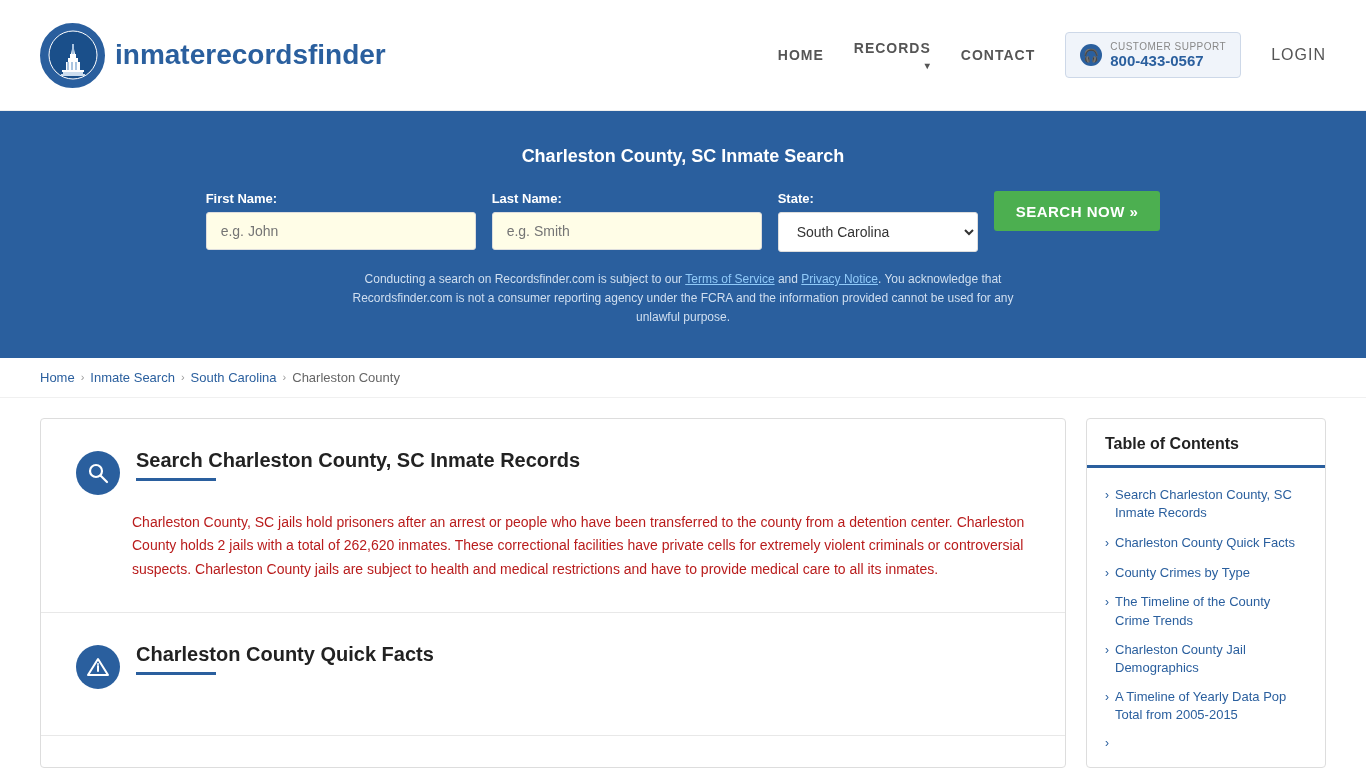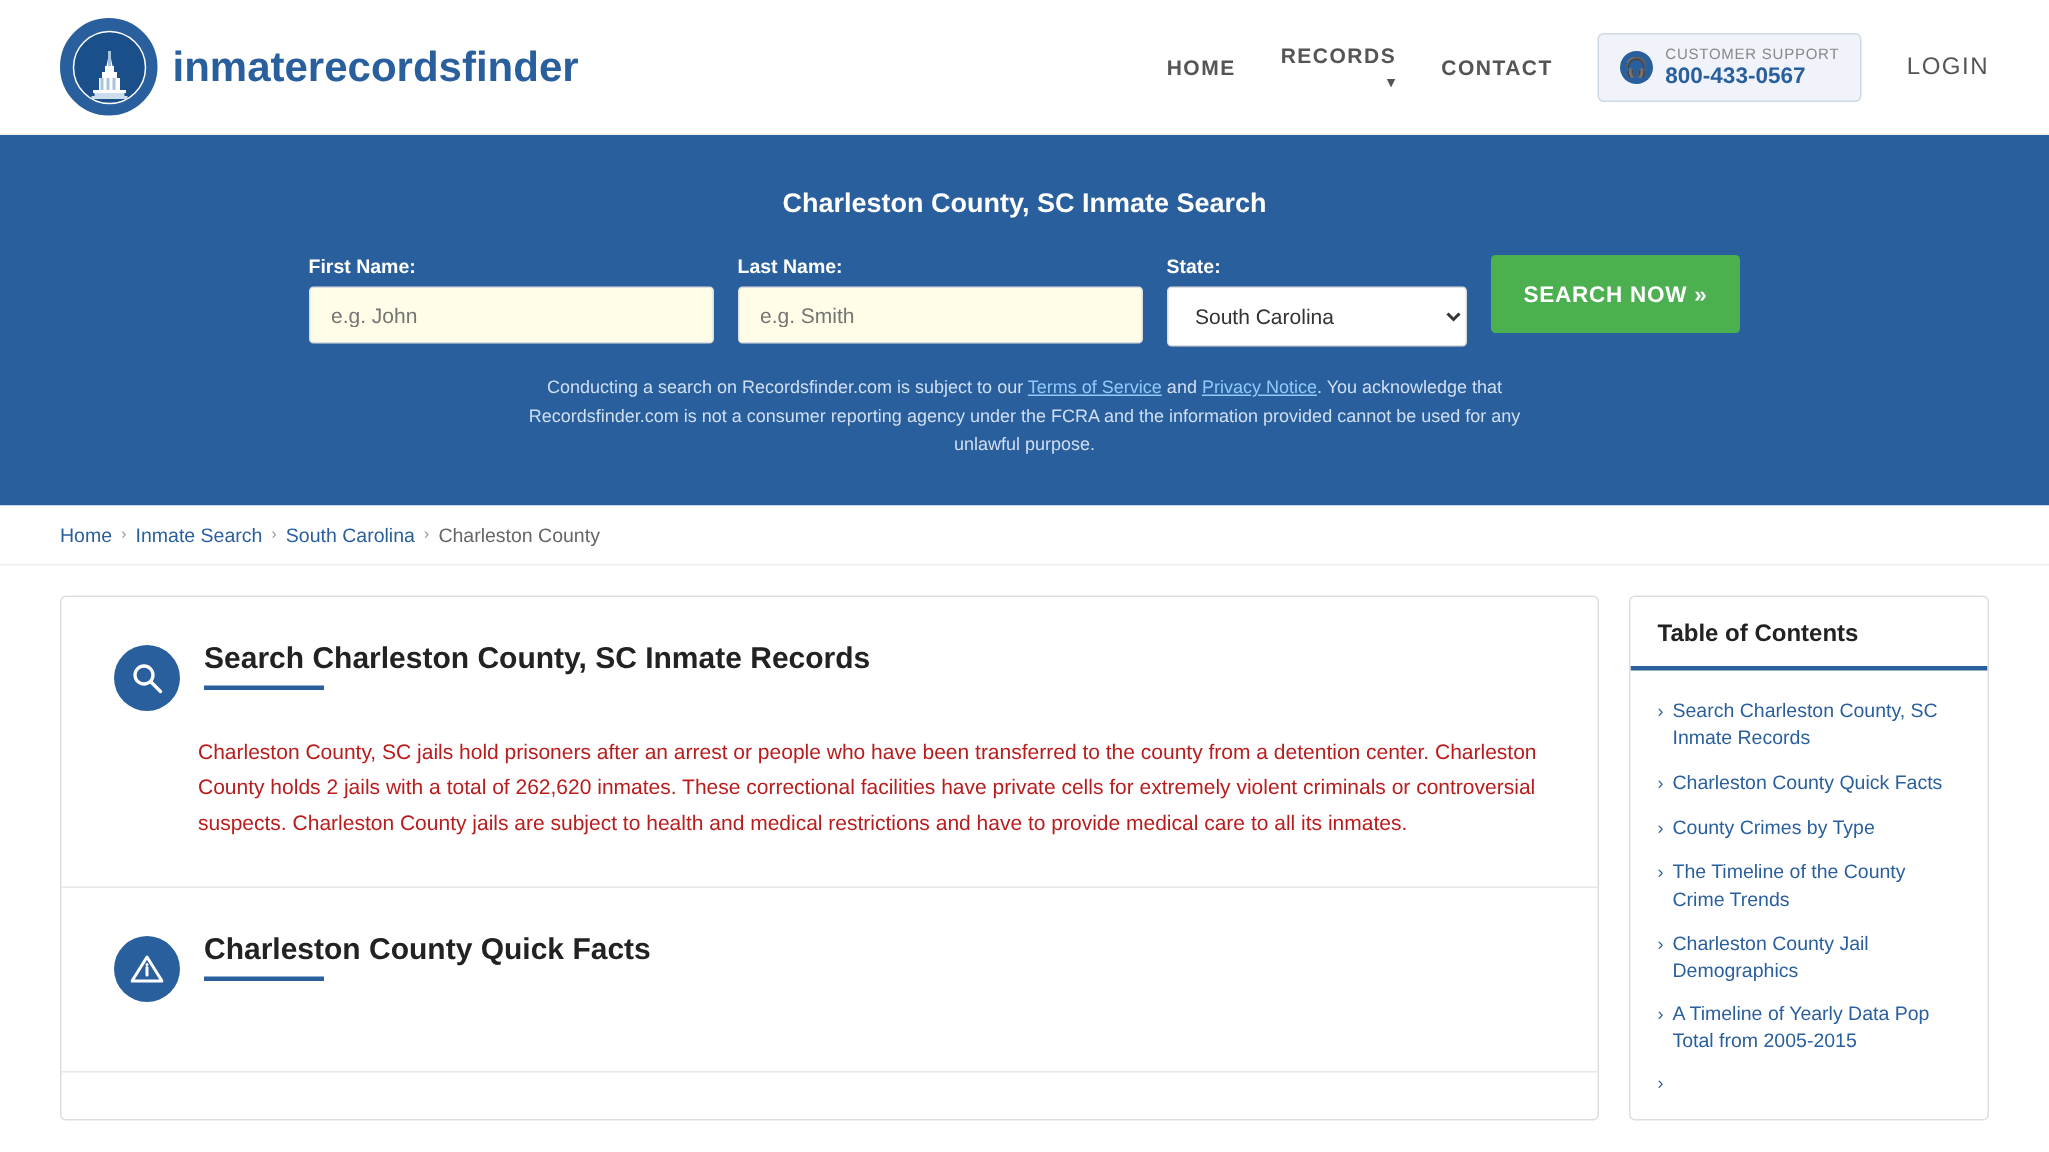--- a/index.html
+++ b/index.html
@@ -6,21 +6,21 @@
     body { font-family: Arial, sans-serif; font-size: 14px; color: #333; background: #fff; }
 
     
     .header {
       display: flex;
       align-items: center;
       justify-content: space-between;
       padding: 10px 40px;
       background: #fff;
       border-bottom: 1px solid #eee;
-      height: 90px;
+      height: 111px;
     }
     .logo-area {
       display: flex;
       align-items: center;
       gap: 10px;
     }
     .logo-circle {
       width: 65px;
       height: 65px;
       border-radius: 50%;
@@ -159,21 +159,21 @@
     }
     .search-btn {
       background: #4caf50;
       color: #fff;
       border: none;
       border-radius: 3px;
       padding: 10px 22px;
       font-size: 15px;
       font-weight: 700;
       cursor: pointer;
-      height: 52px;
+      height: 40px;
       letter-spacing: 0.5px;
       white-space: nowrap;
     }
     .hero-disclaimer {
       color: #d0dff0;
       font-size: 12px;
       max-width: 700px;
       margin: 0 auto;
       line-height: 1.6;
     }

